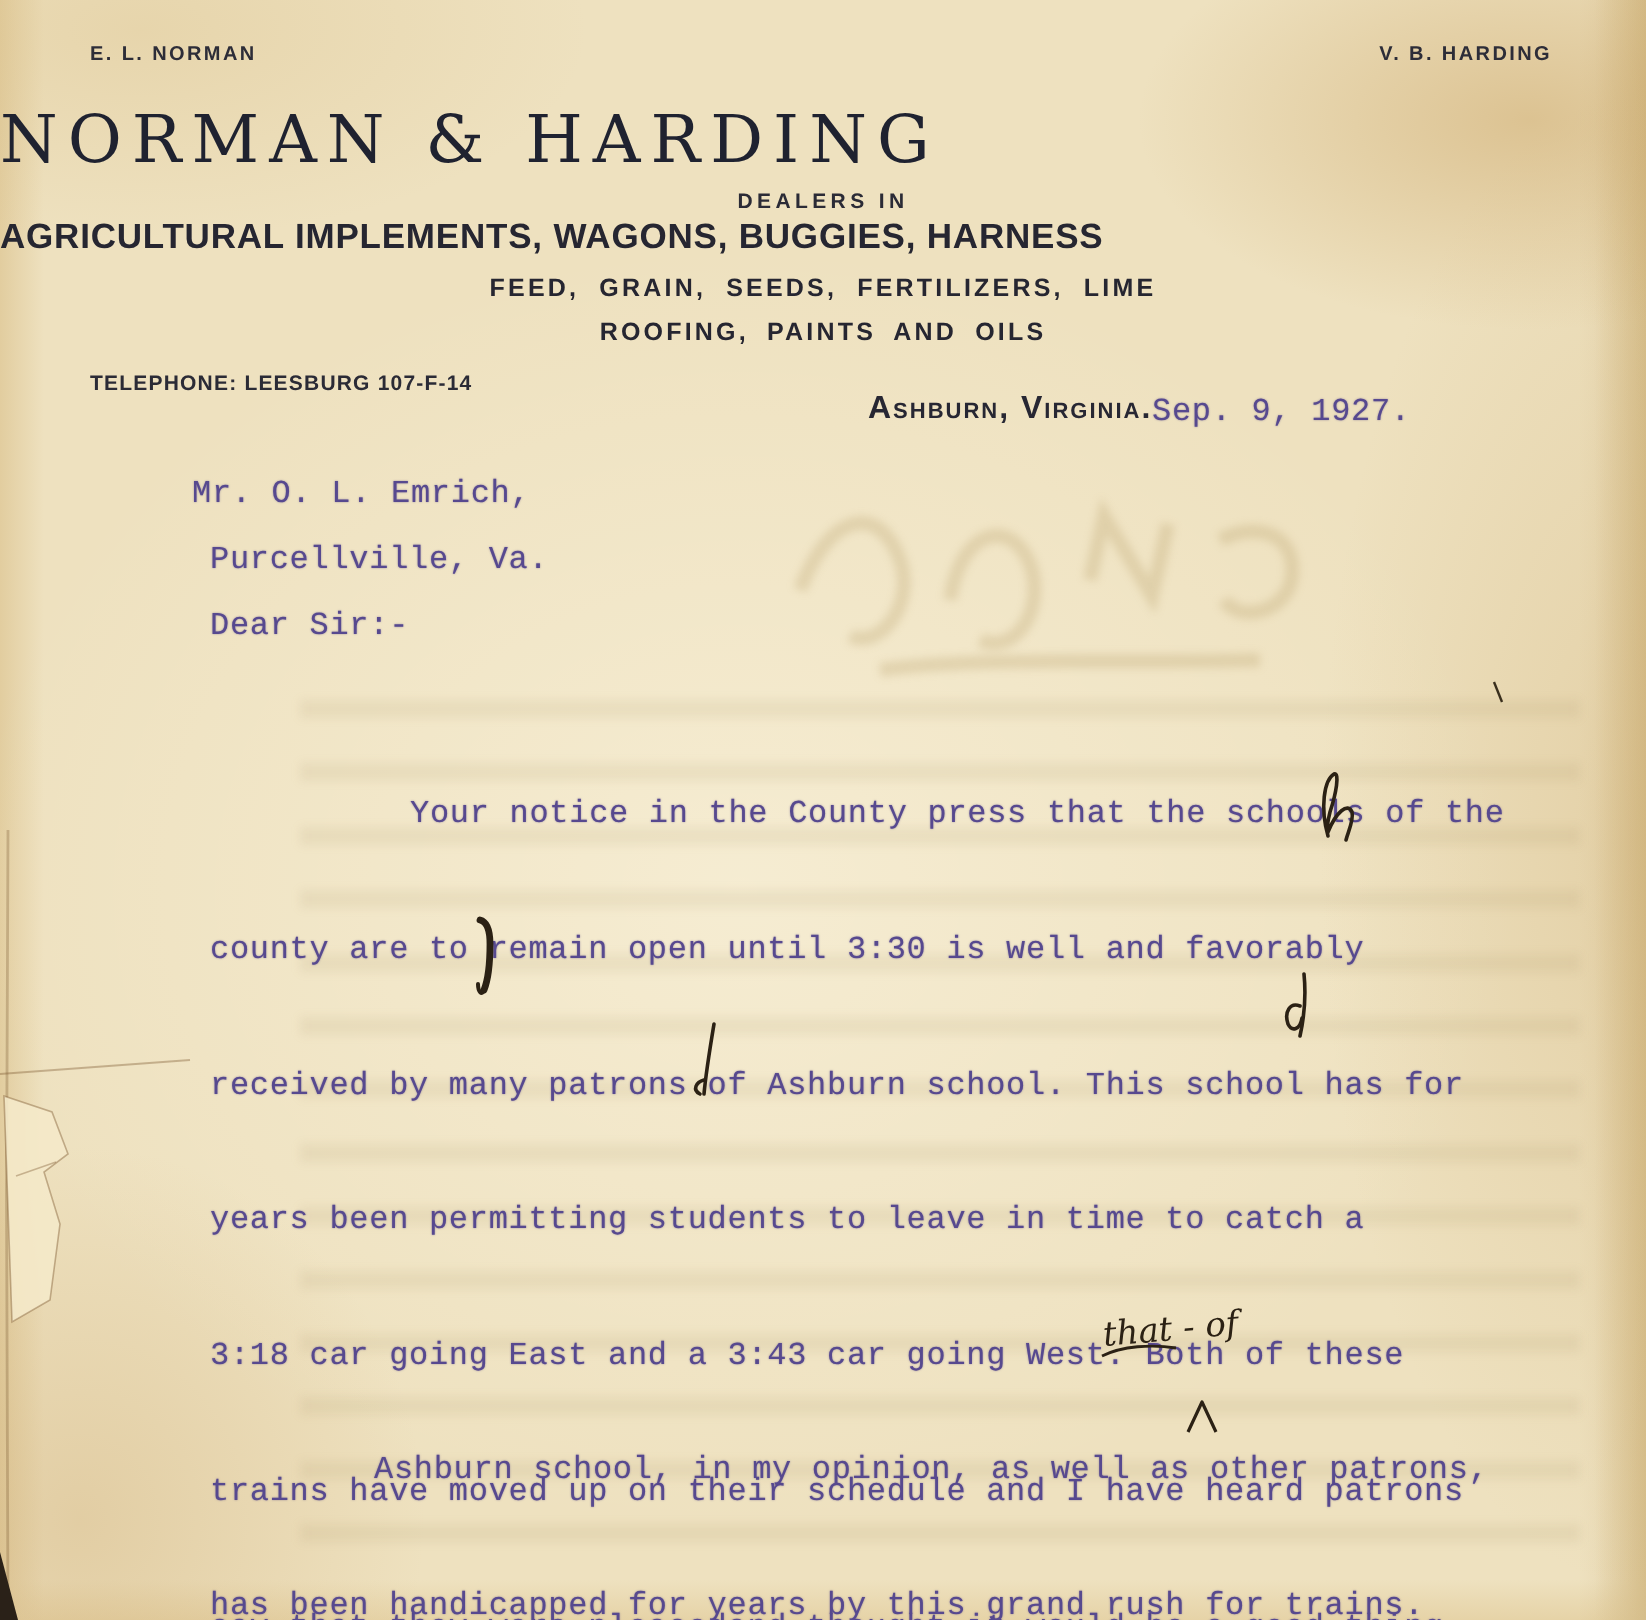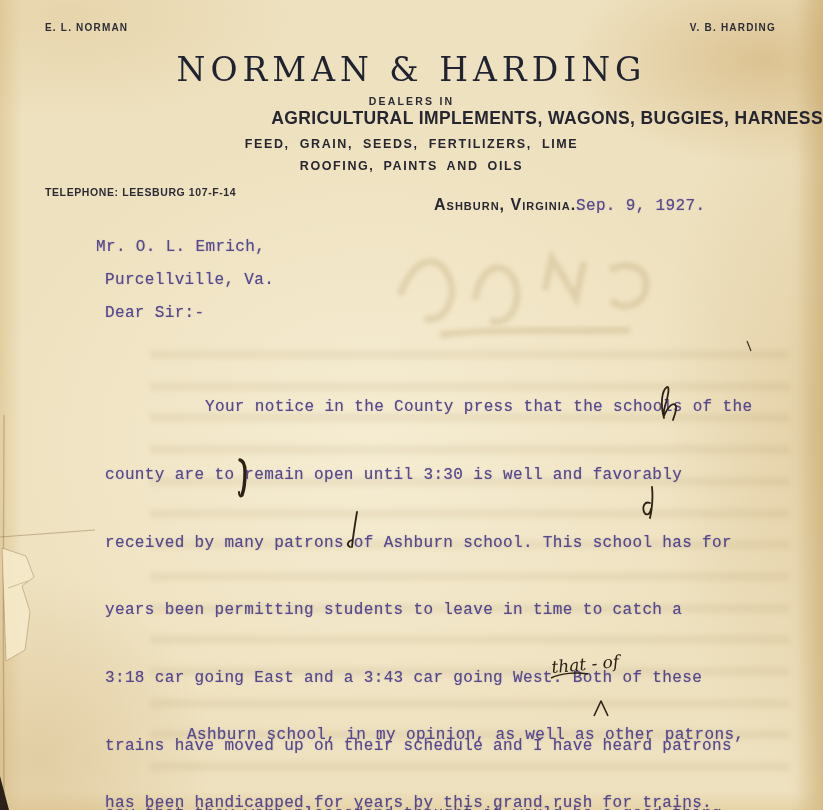--- a/index.html
+++ b/index.html
@@ -13,25 +13,25 @@
       radial-gradient(ellipse 240px 260px at 40px 760px,  rgba(198,160,100,.30), rgba(198,160,100,0) 72%),
       radial-gradient(ellipse 520px 430px at 45% 55%,     rgba(255,250,233,.45), rgba(255,250,233,0) 75%),
       linear-gradient(90deg,  #e2cd9f 0, rgba(226,205,159,0) 22px),
       linear-gradient(270deg, #ddc796 0, rgba(221,199,150,0) 26px),
       linear-gradient(0deg,   #e6d3a7 0, rgba(230,211,167,0) 20px);
     font-family:"Liberation Sans",sans-serif;
   }
   .pos{position:absolute;white-space:pre;}
   
   .proprietor{font-size:10px;font-weight:bold;letter-spacing:1.2px;color:#2d2d38;}
-  .company{left:0;right:0;text-align:center;top:50px;
+  .company{left:0;right:0;text-align:left;top:50px;
     font-family:"DejaVu Serif","Liberation Serif",serif;
     font-size:33px;letter-spacing:5px;color:#1f2230;white-space:pre;}
   .tagline{left:0;right:0;text-align:center;top:95px;font-size:10.5px;font-weight:bold;letter-spacing:2.2px;color:#2b2b36;}
-  .prod1{left:0;right:0;text-align:right;top:108px;font-size:17.5px;font-weight:bold;letter-spacing:.4px;color:#262631;}
+  .prod1{left:0;right:0;text-align:left;top:108px;font-size:17.5px;font-weight:bold;letter-spacing:.4px;color:#262631;}
   .prod2{left:0;right:0;text-align:center;top:137px;font-size:12.5px;font-weight:bold;letter-spacing:1.6px;word-spacing:5px;color:#262631;}
   .prod3{left:0;right:0;text-align:center;top:159px;font-size:12.5px;font-weight:bold;letter-spacing:1.6px;word-spacing:4px;color:#262631;}
   .phone{left:45px;top:186px;font-size:10.5px;font-weight:bold;letter-spacing:.6px;color:#2b2b36;}
   .cityline{left:434px;top:196px;font-size:16px;font-weight:bold;font-variant:small-caps;letter-spacing:1px;color:#272733;}
   
   .typed{font-family:"Liberation Mono","DejaVu Sans Mono",monospace;
     color:#57498f;font-size:16px;letter-spacing:.35px;
     text-shadow:0 0 1px rgba(77,63,130,.55);white-space:pre;}
   .dateline{left:576px;top:197px;}
   .tline{height:31.75px;line-height:31.75px;}

